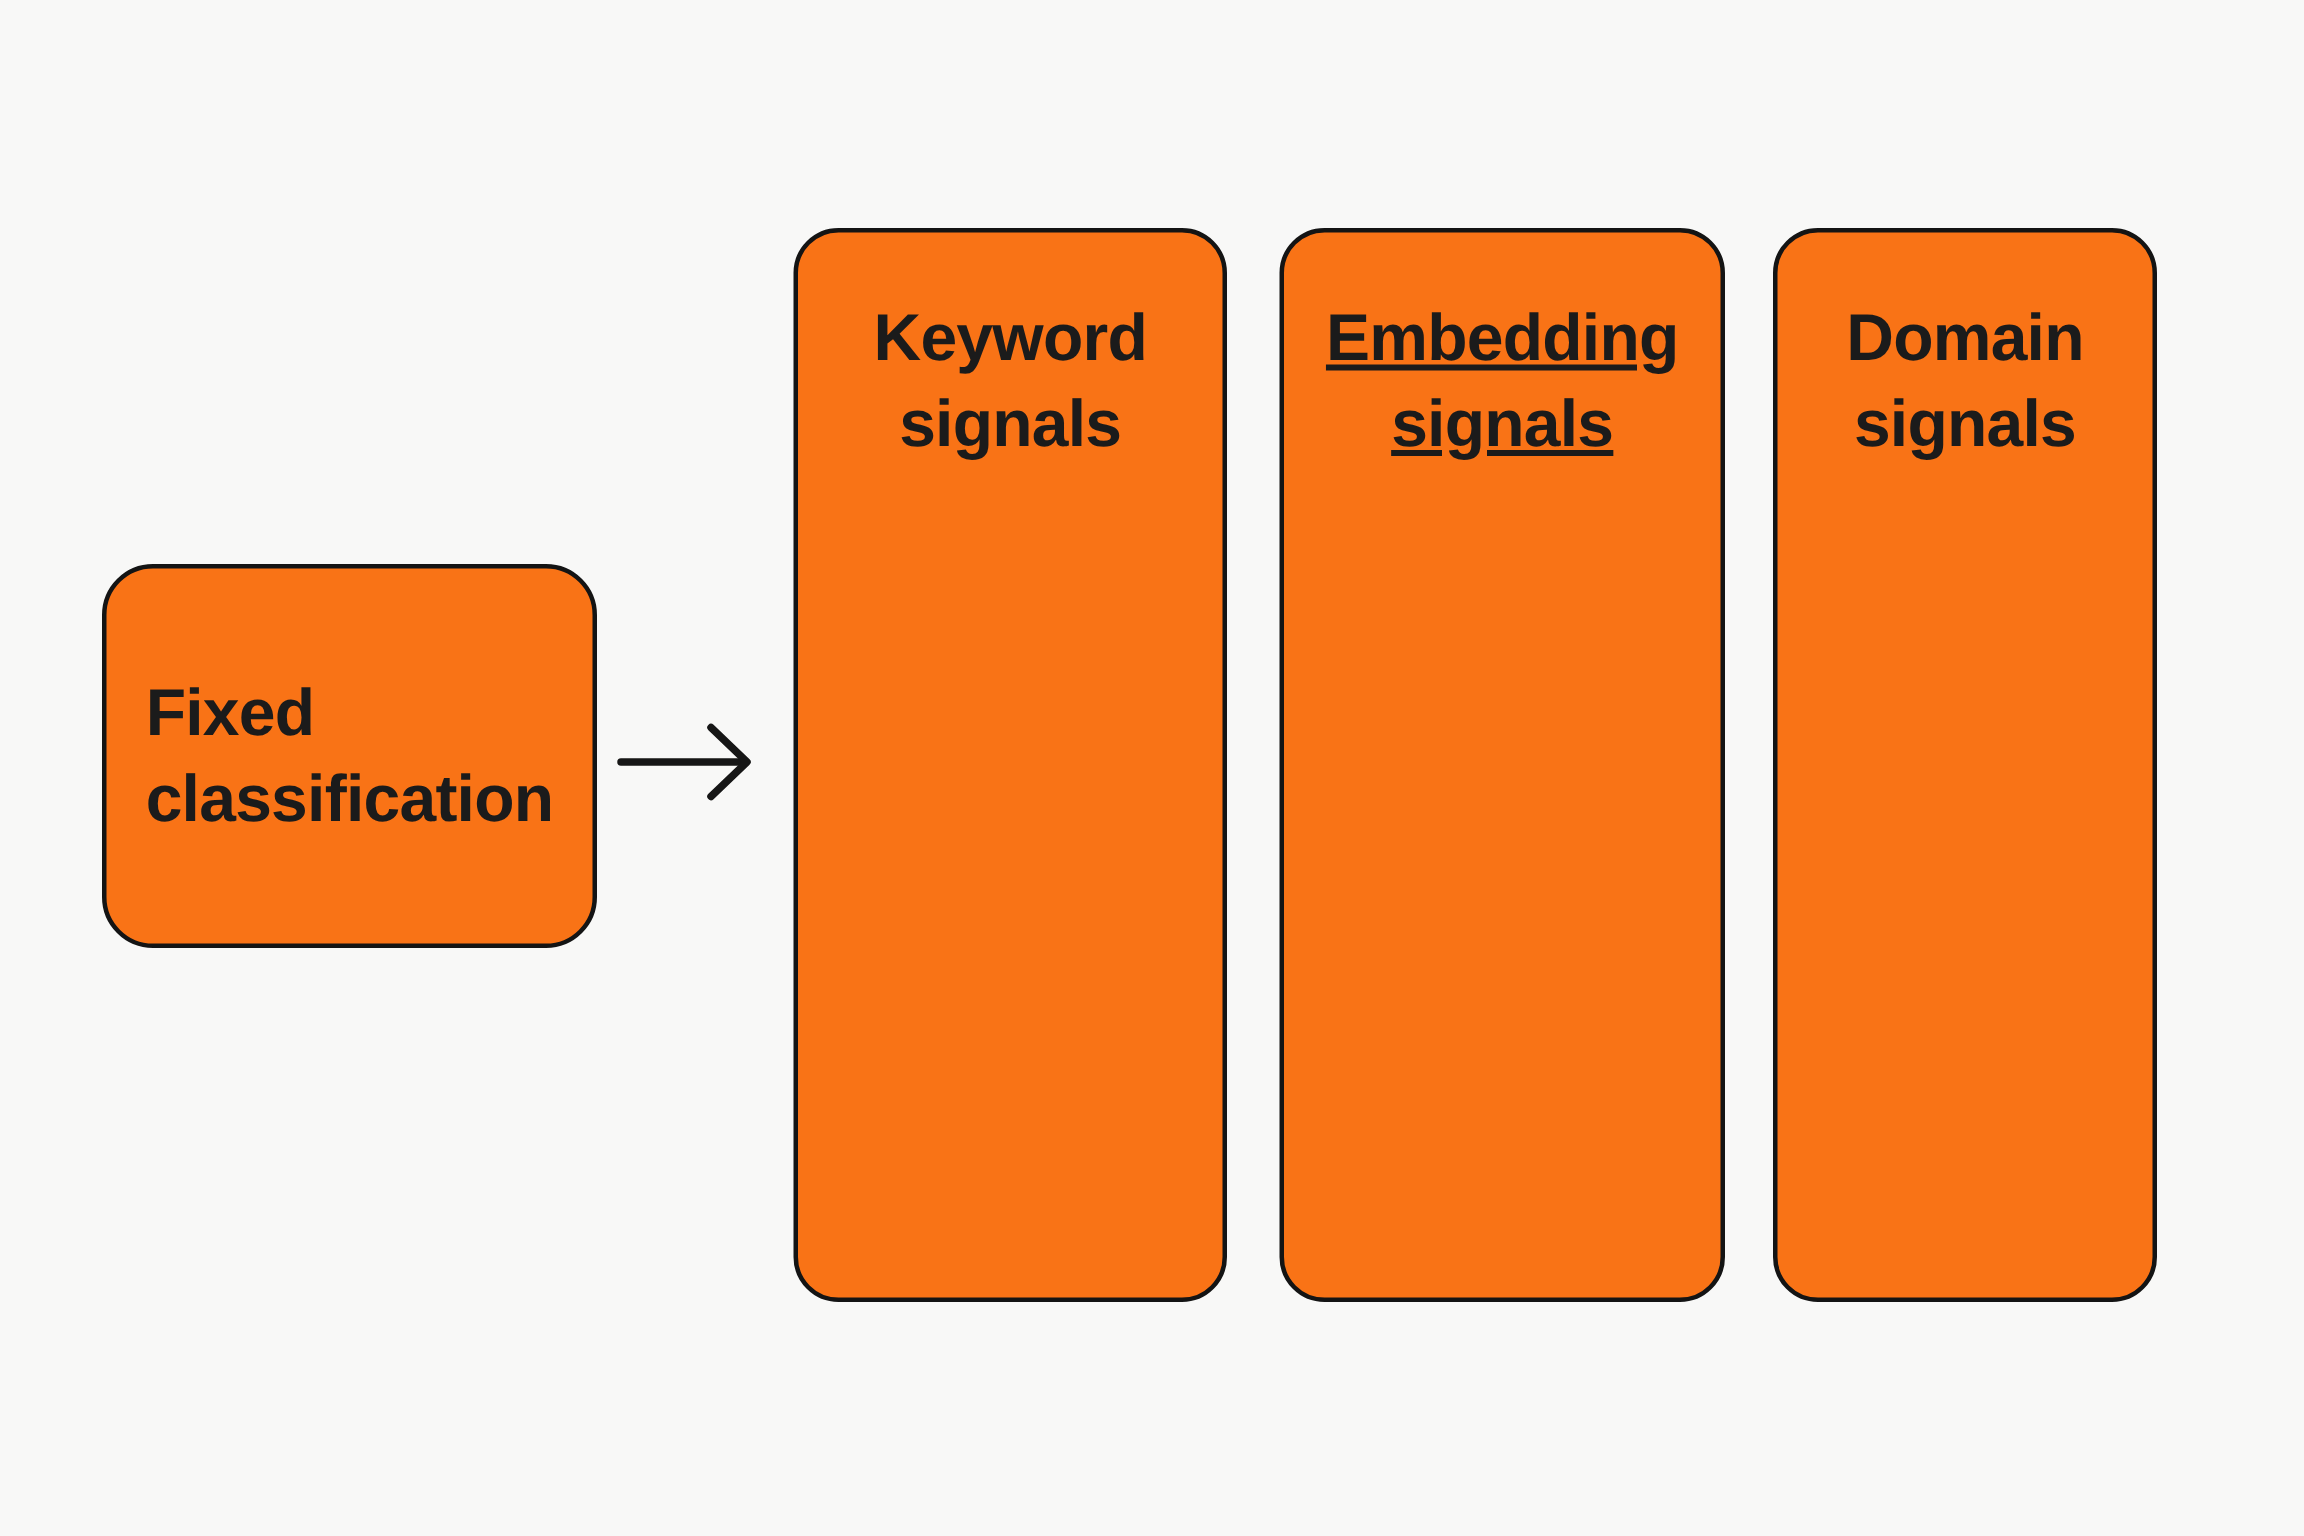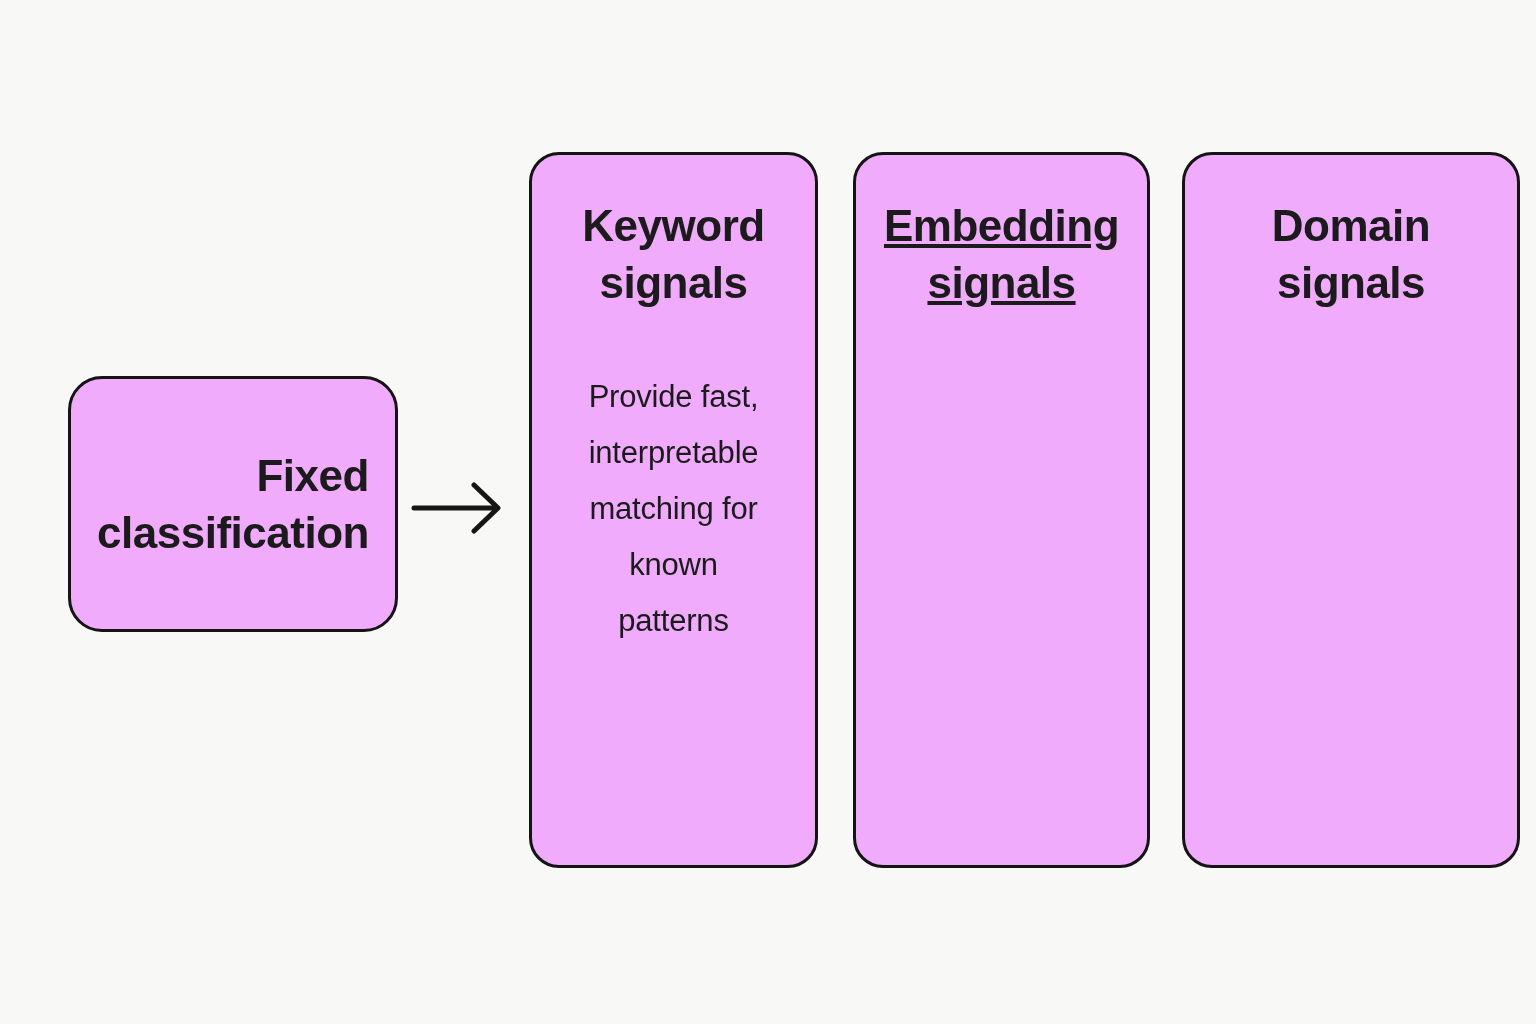--- a/index.html
+++ b/index.html
@@ -11,41 +11,41 @@
   .canvas {
     position: relative;
     width: 1536px;
     height: 1024px;
     background: #f8f8f7;
     overflow: hidden;
     color: #1b1b1b;
   }
   .box {
     position: absolute;
-    background: #f0abfc;
+    background: #f97316;
     border: 3.5px solid #141414;
     border-radius: 30px;
     box-sizing: border-box;
   }
   .source-box {
     left: 68px;
     top: 376px;
     width: 330px;
     height: 256px;
     border-radius: 34px;
     display: flex;
     align-items: center;
     justify-content: center;
   }
   .source-label {
     font-size: 44px;
     font-weight: 700;
     line-height: 57px;
     letter-spacing: -0.5px;
-    text-align: right;
+    text-align: left;
     white-space: pre-line;
   }
   .arrow-svg {
     position: absolute;
     left: 411px;
     top: 481px;
     width: 92px;
     height: 54px;
   }
   .arrow-svg line, .arrow-svg polyline {
@@ -56,21 +56,21 @@
     stroke-linejoin: round;
   }
   .column {
     top: 152px;
     height: 716px;
     padding: 42px 16px 0 16px;
     text-align: center;
   }
   .col-1 { left: 529px;  width: 289px; }
   .col-2 { left: 853px;  width: 297px; text-decoration: underline; }
-  .col-3 { left: 1182px; width: 338px; }
+  .col-3 { left: 1182px; width: 256px; }
   .col-title {
     font-size: 44px;
     font-weight: 700;
     line-height: 57px;
     letter-spacing: -0.5px;
     white-space: pre-line;
   }
   .col-body {
     margin-top: 58px;
     font-size: 31px;
@@ -91,25 +91,20 @@
   </div>
 
   <svg class="arrow-svg" viewBox="0 0 92 54" aria-hidden="true">
     <line x1="3" y1="27" x2="85" y2="27"></line>
     <polyline points="63,4 87,27 63,50"></polyline>
   </svg>
 
   <div class="box column col-1">
     <div class="col-title">Keyword
 signals</div>
-    <div class="col-body">Provide fast,
-interpretable
-matching for
-known
-patterns</div>
   </div>
 
   <div class="box column col-2">
     <div class="col-title">Embedding
 signals</div>
   </div>
 
   <div class="box column col-3">
     <div class="col-title">Domain
 signals</div>

